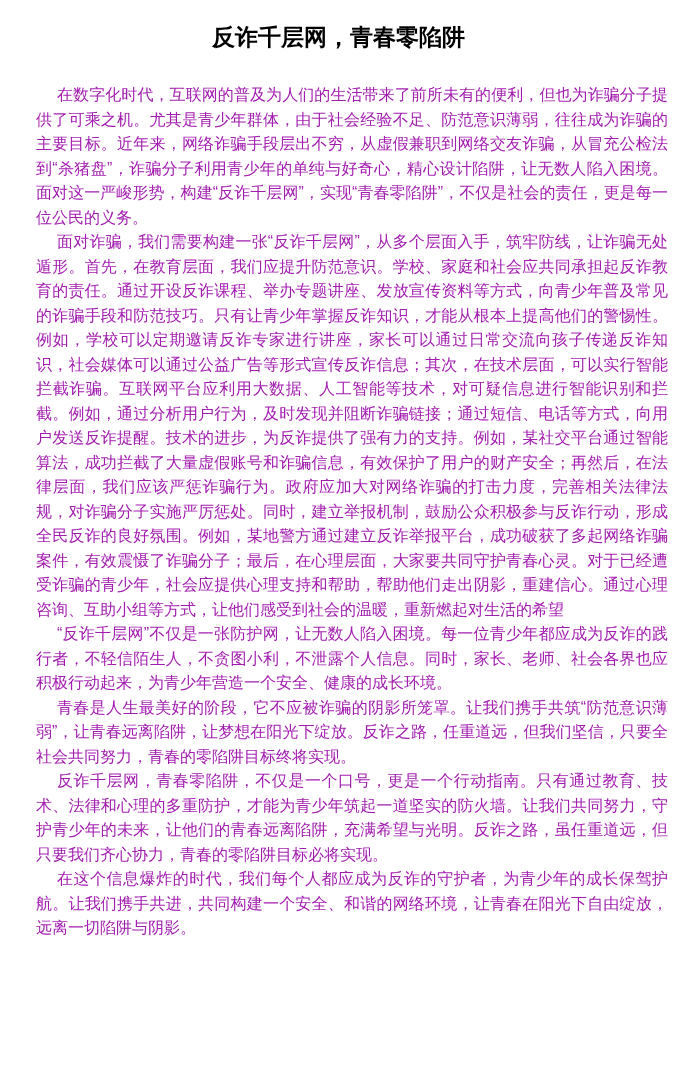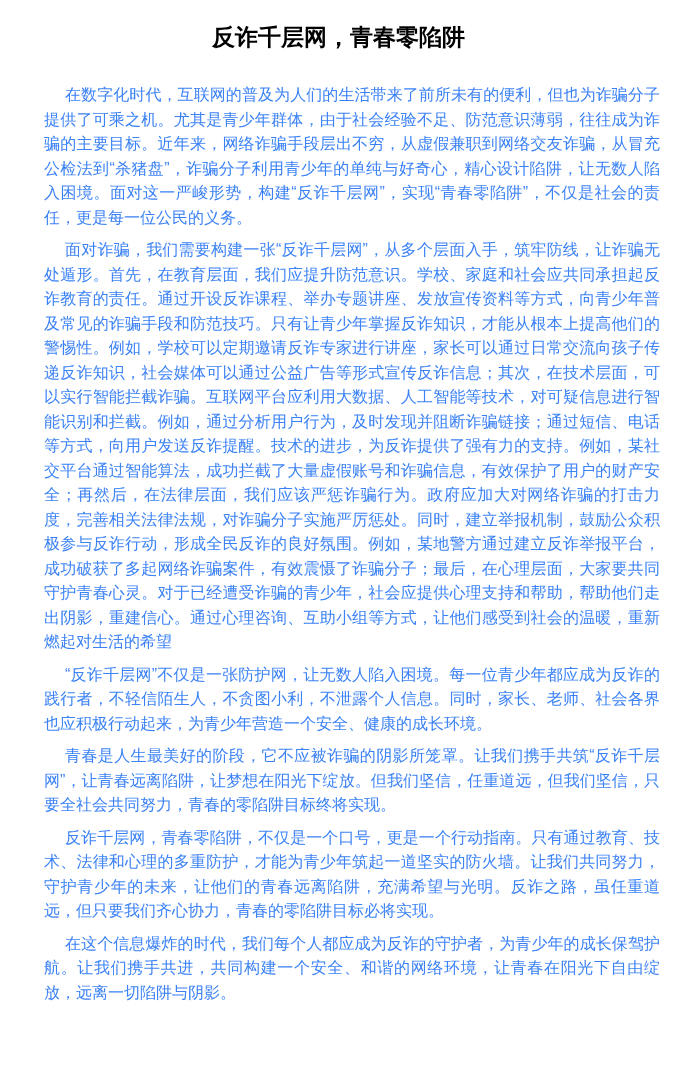--- a/index.html
+++ b/index.html
@@ -24,37 +24,37 @@
     font-size: 23px;
     line-height: 31px;
     font-weight: 700;
     color: #000000;
     white-space: nowrap;
   }
   .doc-body {
     margin-top: 30px;
   }
   .doc-body p {
-    margin: 8px;
+    margin: 0;
     font-size: 16px;
     line-height: 24.5px;
     text-align: justify;
     text-justify: inter-ideograph;
     text-indent: 21px;
-    color: #3b82f6;
+    color: #a21caf;
     word-break: break-all;
     overflow-wrap: anywhere;
   }
 </style>
 </head>
 <body>
 
 <div class="page">
   <h1 class="doc-title">反诈千层网，青春零陷阱</h1>
   <div class="doc-body">
     <p>在数字化时代，互联网的普及为人们的生活带来了前所未有的便利，但也为诈骗分子提供了可乘之机。尤其是青少年群体，由于社会经验不足、防范意识薄弱，往往成为诈骗的主要目标。近年来，网络诈骗手段层出不穷，从虚假兼职到网络交友诈骗，从冒充公检法到“杀猪盘”，诈骗分子利用青少年的单纯与好奇心，精心设计陷阱，让无数人陷入困境。面对这一严峻形势，构建“反诈千层网”，实现“青春零陷阱”，不仅是社会的责任，更是每一位公民的义务。</p>
     <p>面对诈骗，我们需要构建一张“反诈千层网”，从多个层面入手，筑牢防线，让诈骗无处遁形。首先，在教育层面，我们应提升防范意识。学校、家庭和社会应共同承担起反诈教育的责任。通过开设反诈课程、举办专题讲座、发放宣传资料等方式，向青少年普及常见的诈骗手段和防范技巧。只有让青少年掌握反诈知识，才能从根本上提高他们的警惕性。例如，学校可以定期邀请反诈专家进行讲座，家长可以通过日常交流向孩子传递反诈知识，社会媒体可以通过公益广告等形式宣传反诈信息；其次，在技术层面，可以实行智能拦截诈骗。互联网平台应利用大数据、人工智能等技术，对可疑信息进行智能识别和拦截。例如，通过分析用户行为，及时发现并阻断诈骗链接；通过短信、电话等方式，向用户发送反诈提醒。技术的进步，为反诈提供了强有力的支持。例如，某社交平台通过智能算法，成功拦截了大量虚假账号和诈骗信息，有效保护了用户的财产安全；再然后，在法律层面，我们应该严惩诈骗行为。政府应加大对网络诈骗的打击力度，完善相关法律法规，对诈骗分子实施严厉惩处。同时，建立举报机制，鼓励公众积极参与反诈行动，形成全民反诈的良好氛围。例如，某地警方通过建立反诈举报平台，成功破获了多起网络诈骗案件，有效震慑了诈骗分子；最后，在心理层面，大家要共同守护青春心灵。对于已经遭受诈骗的青少年，社会应提供心理支持和帮助，帮助他们走出阴影，重建信心。通过心理咨询、互助小组等方式，让他们感受到社会的温暖，重新燃起对生活的希望</p>
     <p>“反诈千层网”不仅是一张防护网，让无数人陷入困境。每一位青少年都应成为反诈的践行者，不轻信陌生人，不贪图小利，不泄露个人信息。同时，家长、老师、社会各界也应积极行动起来，为青少年营造一个安全、健康的成长环境。</p>
-    <p>青春是人生最美好的阶段，它不应被诈骗的阴影所笼罩。让我们携手共筑“反诈千层网”，让青春远离陷阱，让梦想在阳光下绽放。但我们坚信，任重道远，但我们坚信，只要全社会共同努力，青春的零陷阱目标终将实现。</p>
+    <p>青春是人生最美好的阶段，它不应被诈骗的阴影所笼罩。让我们携手共筑“防范意识薄弱”，让青春远离陷阱，让梦想在阳光下绽放。反诈之路，任重道远，但我们坚信，只要全社会共同努力，青春的零陷阱目标终将实现。</p>
     <p>反诈千层网，青春零陷阱，不仅是一个口号，更是一个行动指南。只有通过教育、技术、法律和心理的多重防护，才能为青少年筑起一道坚实的防火墙。让我们共同努力，守护青少年的未来，让他们的青春远离陷阱，充满希望与光明。反诈之路，虽任重道远，但只要我们齐心协力，青春的零陷阱目标必将实现。</p>
     <p>在这个信息爆炸的时代，我们每个人都应成为反诈的守护者，为青少年的成长保驾护航。让我们携手共进，共同构建一个安全、和谐的网络环境，让青春在阳光下自由绽放，远离一切陷阱与阴影。</p>
   </div>
 </div>
 
 </body></html>

